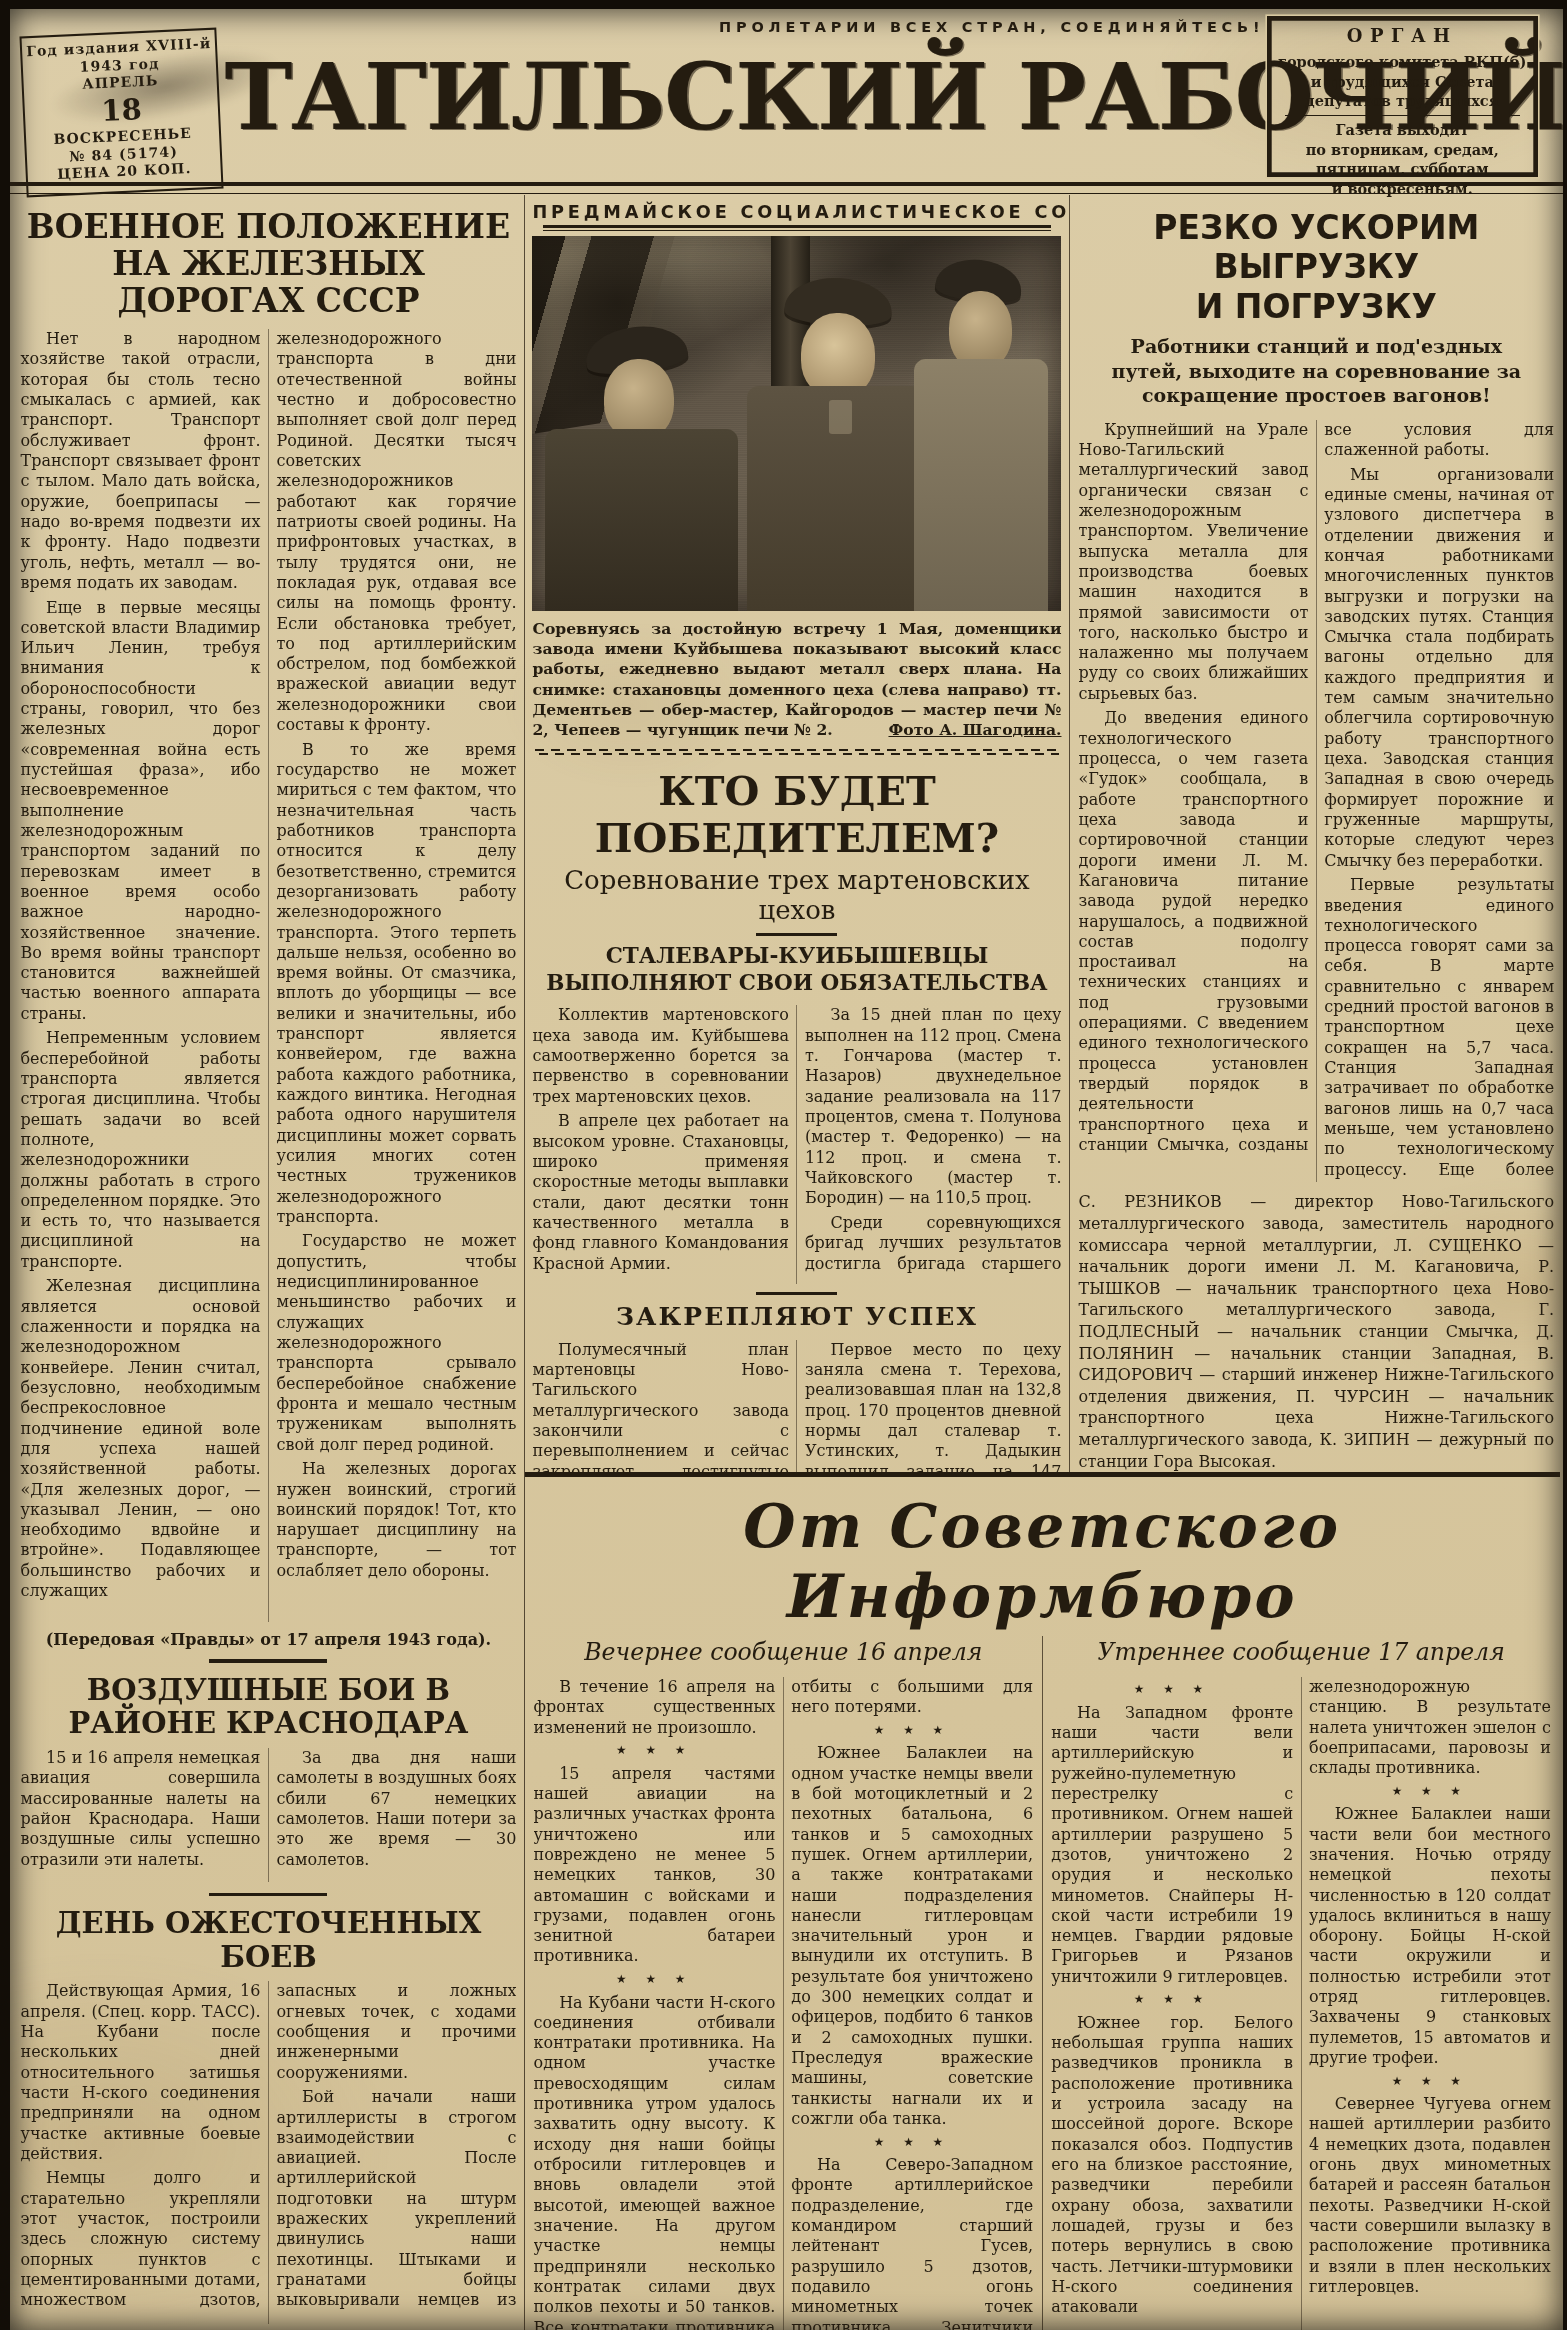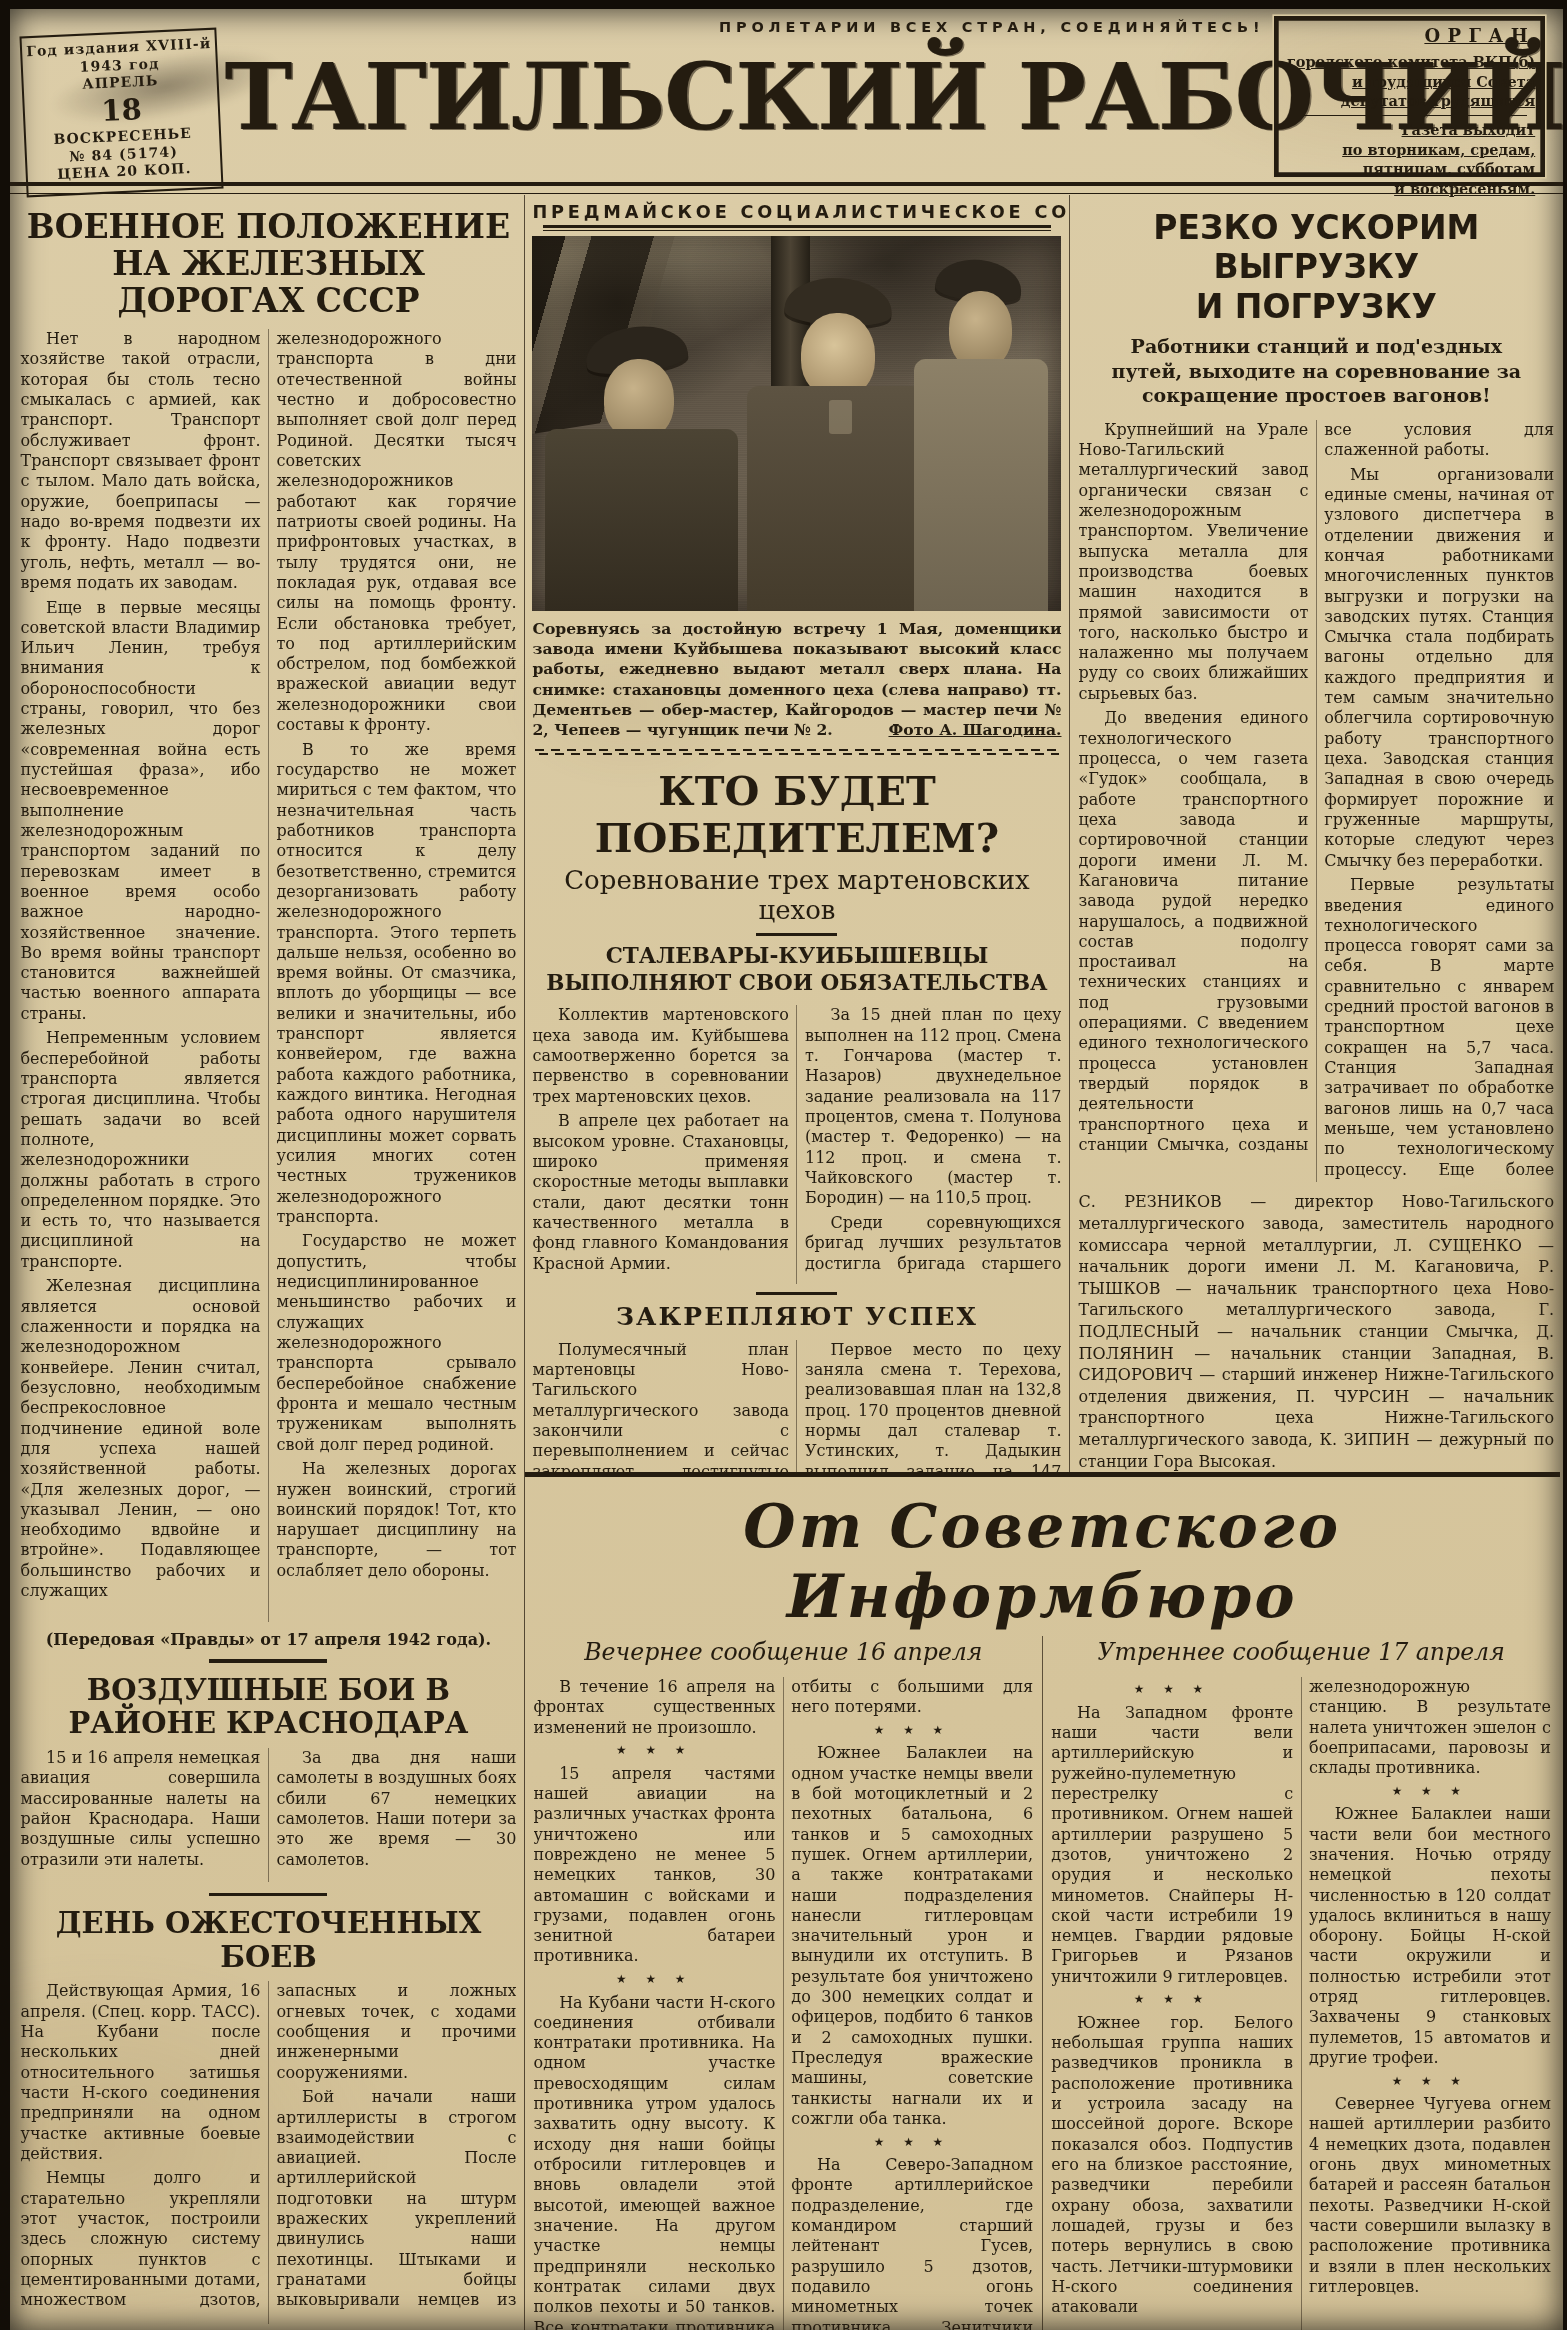--- a/index.html
+++ b/index.html
@@ -23,23 +23,23 @@
     font-weight:bold;}
   .issue-box div{line-height:1.25;}
   .ib-small{font-size:14px;letter-spacing:1.1px;}
   .ib-day{font-size:29px;line-height:1.05;}
   .slogan{position:absolute;left:687px;top:10.7px;width:590px;text-align:center;
     font-family:"DejaVu Sans","Liberation Sans",sans-serif;font-weight:bold;
     font-size:14.5px;letter-spacing:4.8px;white-space:nowrap;}
   .nameplate{position:absolute;left:215px;top:38px;width:1052px;text-align:center;
     font-weight:bold;font-size:91px;line-height:1.1;letter-spacing:-1.1px;white-space:nowrap;
     text-shadow:1.6px 1.1px 0 rgba(36,28,16,.55), -0.5px 0 0 rgba(36,28,16,.4);}
-  .organ-box{position:absolute;right:18px;top:7.5px;width:252px;height:144px;
+  .organ-box{position:absolute;right:25px;top:7.5px;width:252px;height:144px;
     border:2.1px solid #241c10;box-shadow:0 0 0 1.6px #d8c8a0,0 0 0 2.7px #241c10 inset;
-    padding:6.4px 7.5px;text-align:right;font-weight:bold;font-size:14.5px;line-height:1.35;text-decoration:underline;}
+    padding:6.4px 7.5px;text-align:center;font-weight:bold;font-size:14.5px;line-height:1.35;}
   .organ-title{font-size:18px;letter-spacing:7.5px;margin-bottom:3.2px;}
   .organ-div{border-top:1.6px solid #241c10;margin:4.3px 8.6px;}
   .rule-heavy{position:absolute;left:0;top:173px;width:100%;height:7.5px;
     border-top:4.3px solid #241c10;border-bottom:1.6px solid #241c10;}
   
   .content{position:absolute;left:5.4px;top:186px;right:3.2px;bottom:0;display:flex;}
   .col-left{width:496px;flex:none;border-right:1.6px solid rgba(40,30,16,.75);
     padding:0 7.5px 0 5.4px;overflow:hidden;}
   .col-rest{flex:1;display:flex;flex-direction:column;overflow:hidden;}
   .top-row{height:1277px;flex:none;display:flex;overflow:hidden;}
@@ -167,21 +167,21 @@
       </div>
       <div class="textcols edit-body">
           <p>Нет в народном хозяйстве такой отрасли, которая бы столь тесно смыкалась с армией, как транспорт. Транспорт обслуживает фронт. Транспорт связывает фронт с тылом. Мало дать войска, оружие, боеприпасы — надо во-время подвезти их к фронту. Надо подвезти уголь, нефть, металл — во-время подать их заводам.</p>
           <p>Еще в первые месяцы советской власти Владимир Ильич Ленин, требуя внимания к обороноспособности страны, говорил, что без железных дорог «современная война есть пустейшая фраза», ибо несвоевременное выполнение железнодорожным транспортом заданий по перевозкам имеет в военное время особо важное народно-хозяйственное значение. Во время войны транспорт становится важнейшей частью военного аппарата страны.</p>
           <p>Непременным условием бесперебойной работы транспорта является строгая дисциплина. Чтобы решать задачи во всей полноте, железнодорожники должны работать в строго определенном порядке. Это и есть то, что называется дисциплиной на транспорте.</p>
           <p>Железная дисциплина является основой слаженности и порядка на железнодорожном конвейере. Ленин считал, безусловно, необходимым беспрекословное подчинение единой воле для успеха нашей хозяйственной работы. «Для железных дорог, — указывал Ленин, — оно необходимо вдвойне и втройне». Подавляющее большинство рабочих и служащих железнодорожного транспорта в дни отечественной войны честно и добросовестно выполняет свой долг перед Родиной. Десятки тысяч советских железнодорожников работают как горячие патриоты своей родины. На прифронтовых участках, в тылу трудятся они, не покладая рук, отдавая все силы на помощь фронту. Если обстановка требует, то под артиллерийским обстрелом, под бомбежкой вражеской авиации ведут железнодорожники свои составы к фронту.</p>
           <p>В то же время государство не может мириться с тем фактом, что незначительная часть работников транспорта относится к делу безответственно, стремится дезорганизовать работу железнодорожного транспорта. Этого терпеть дальше нельзя, особенно во время войны. От смазчика, вплоть до уборщицы — все велики и значительны, ибо транспорт является конвейером, где важна работа каждого работника, каждого винтика. Негодная работа одного нарушителя дисциплины может сорвать усилия многих сотен честных тружеников железнодорожного транспорта.</p>
           <p>Государство не может допустить, чтобы недисциплинированное меньшинство рабочих и служащих железнодорожного транспорта срывало бесперебойное снабжение фронта и мешало честным труженикам выполнять свой долг перед родиной.</p>
           <p>На железных дорогах нужен воинский, строгий воинский порядок! Тот, кто нарушает дисциплину на транспорте, — тот ослабляет дело обороны.</p>
         </div>
-      <div class="attribution">(Передовая «Правды» от 17 апреля 1942 года).</div>
+      <div class="attribution">(Передовая «Правды» от 17 апреля 1943 года).</div>
       <div class="hr-short"></div>
       <div class="sub-head">ВОЗДУШНЫЕ БОИ В РАЙОНЕ КРАСНОДАРА</div>
       <div class="textcols air-body">
           <p>15 и 16 апреля немецкая авиация совершила массированные налеты на район Краснодара. Наши воздушные силы успешно отразили эти налеты.</p>
           <p>За два дня наши самолеты в воздушных боях сбили 67 немецких самолетов. Наши потери за это же время — 30 самолетов.</p>
         </div>
       <div class="hr-short"></div>
       <div class="sub-head">ДЕНЬ ОЖЕСТОЧЕННЫХ БОЕВ</div>
       <div class="textcols fierce-body">
           <p>Действующая Армия, 16 апреля. (Спец. корр. ТАСС). На Кубани после нескольких дней относительного затишья части Н-ского соединения предприняли на одном участке активные боевые действия.</p>

